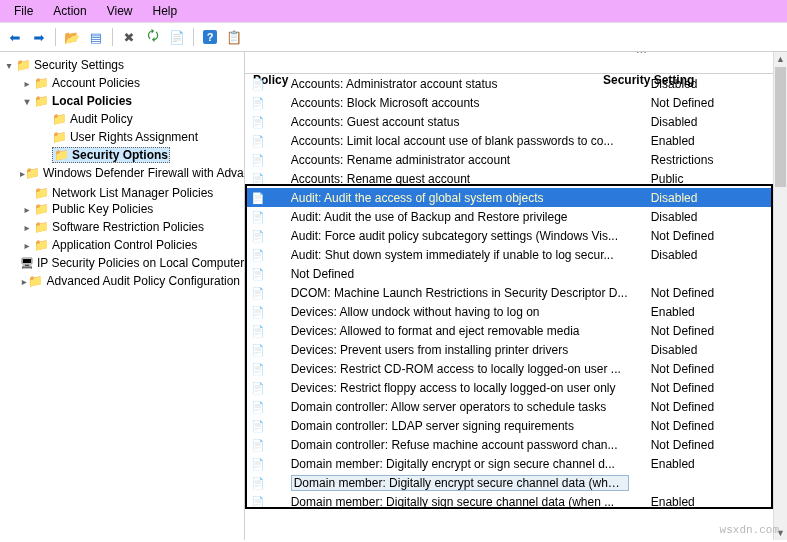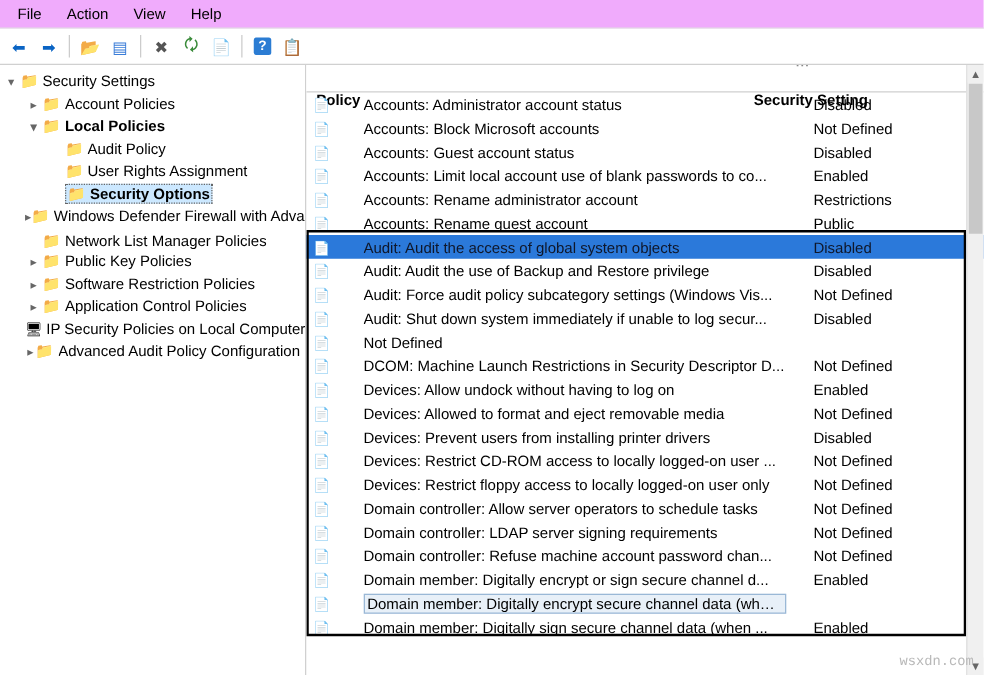--- a/index.html
+++ b/index.html
@@ -113,21 +113,21 @@
       gap:22px;
     }
     .row .pol-icon::before { content:"📄"; font-size:11px; margin:0 4px 0 6px; color:#6b8cae;}
     .row .pol {
       width:338px;
       white-space:nowrap;
       overflow:hidden;
       text-overflow:ellipsis;
     }
     .row .set { flex:1; padding-left:0;}
-    .row.selected { background:#2b79da; color:#0f172a;}
+    .row.selected { background:#2b79da; color:#fef9c3;}
     .row.selected .pol-icon::before { color:#fff;}
     .row.hover-effect .pol {
       border:1px solid #9ab8d6;
       background:#e8f0f8;
       padding:0 2px;
     }
     .highlight-box {
       position:absolute;
       border:2px solid #000;
       left:0; right:14px;

